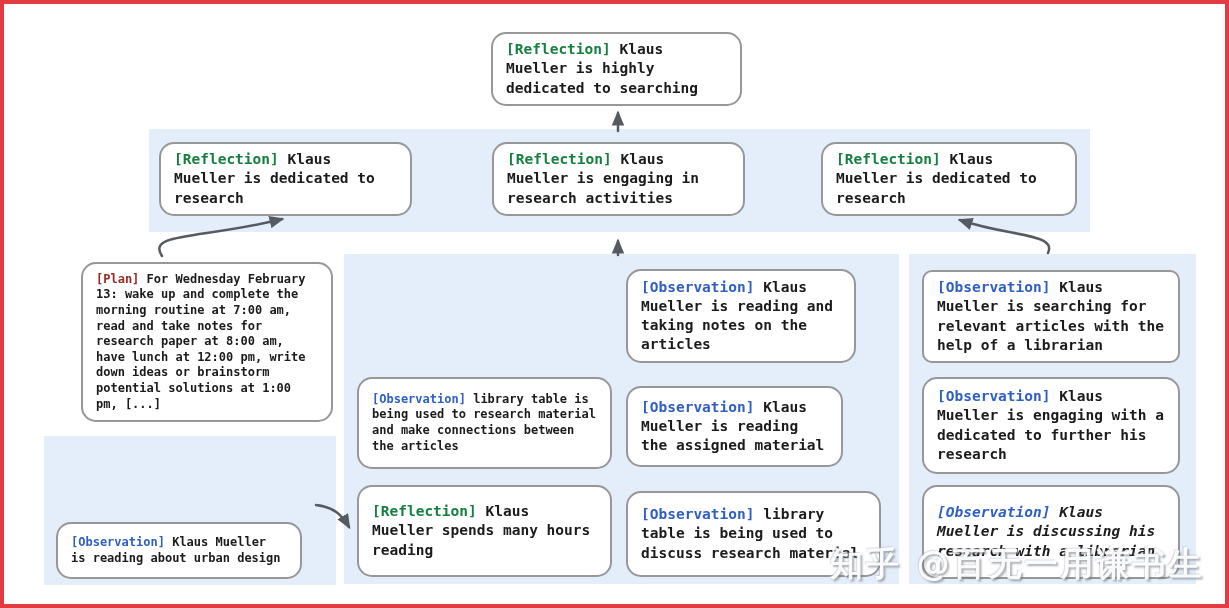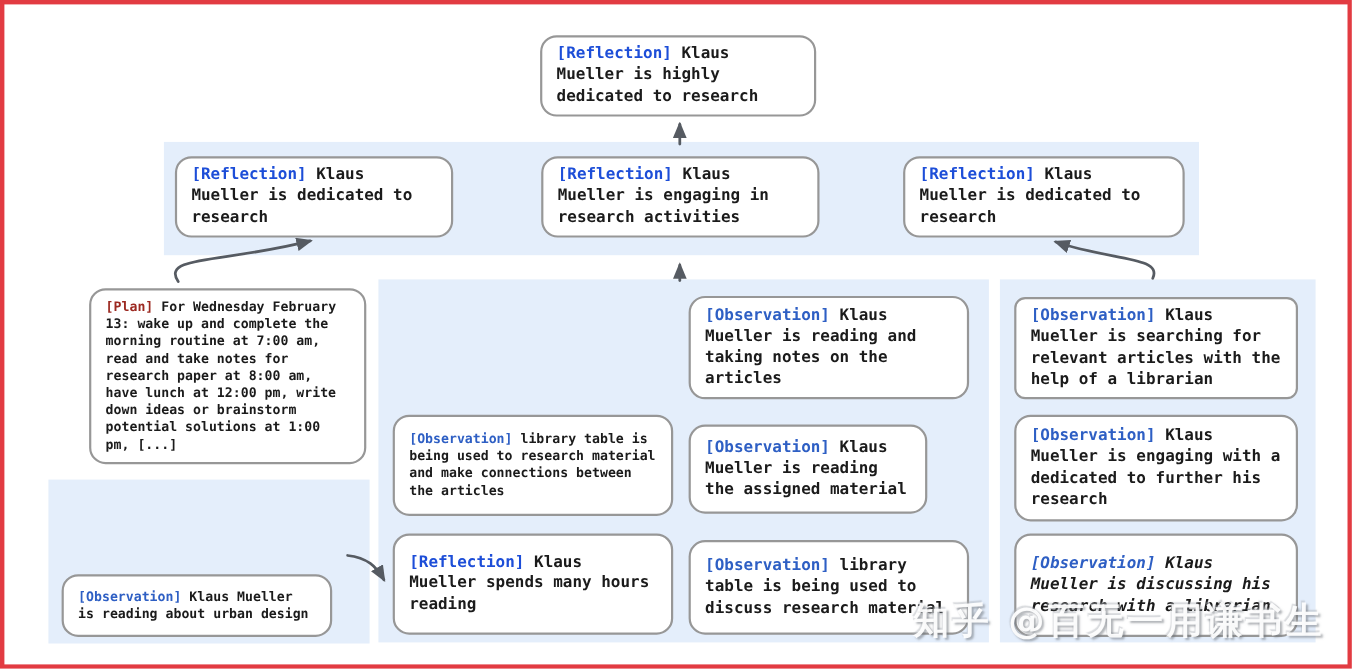--- a/index.html
+++ b/index.html
@@ -25,21 +25,21 @@
     border-radius:15px;
     padding:8px 13px;
     display:flex;
     align-items:center;
     color:#1b1b1b;
     font-size:14.5px;
     line-height:1.32;
     z-index:2;
   }
   .node.small{font-size:12px;line-height:1.3;}
-  .t-ref{color:#1d4ed8;}
+  .t-ref{color:#15803d;}
   .t-obs{color:#2e5fc4;}
   .t-plan{color:#9c2921;}
   #arrows{position:absolute;left:0;top:0;z-index:3;pointer-events:none;}
   .watermark{
     position:absolute;
     left:826px;top:538px;
     z-index:5;
     font-family:"DejaVu Sans", sans-serif;
     font-weight:bold;
     font-size:33px;
@@ -55,21 +55,21 @@
 <div id="frame">
 
   <div class="band" style="left:145px;top:125px;width:941px;height:103px;"></div>
   <div class="band" style="left:340px;top:250px;width:555px;height:330px;"></div>
   <div class="band" style="left:905px;top:250px;width:287px;height:330px;"></div>
   <div class="band" style="left:40px;top:432px;width:292px;height:149px;"></div>
 
   <div class="node" style="left:487px;top:28px;width:251px;height:74px;">
     <div>
       <span class="t-ref">[Reflection]</span>
-      <span>Klaus Mueller is highly dedicated to research</span>
+      <span>Klaus Mueller is highly dedicated to searching</span>
     </div>
   </div>
 
   <div class="node" style="left:155px;top:138px;width:253px;height:74px;">
     <div>
       <span class="t-ref">[Reflection]</span>
       <span>Klaus Mueller is dedicated to research</span>
     </div>
   </div>
   <div class="node" style="left:488px;top:138px;width:253px;height:74px;">
@@ -98,21 +98,21 @@
       <span>library table is being used to research material and make connections between the articles</span>
     </div>
   </div>
   <div class="node" style="left:353px;top:481px;width:255px;height:92px;">
     <div>
       <span class="t-ref">[Reflection]</span>
       <span>Klaus Mueller spends many hours reading</span>
     </div>
   </div>
 
-  <div class="node" style="left:622px;top:265px;width:255px;height:94px;">
+  <div class="node" style="left:622px;top:265px;width:230px;height:94px;">
     <div>
       <span class="t-obs">[Observation]</span>
       <span>Klaus Mueller is reading and taking notes on the articles</span>
     </div>
   </div>
   <div class="node" style="left:622px;top:382px;width:217px;height:81px;">
     <div>
       <span class="t-obs">[Observation]</span>
       <span>Klaus Mueller is reading the assigned material</span>
     </div>

